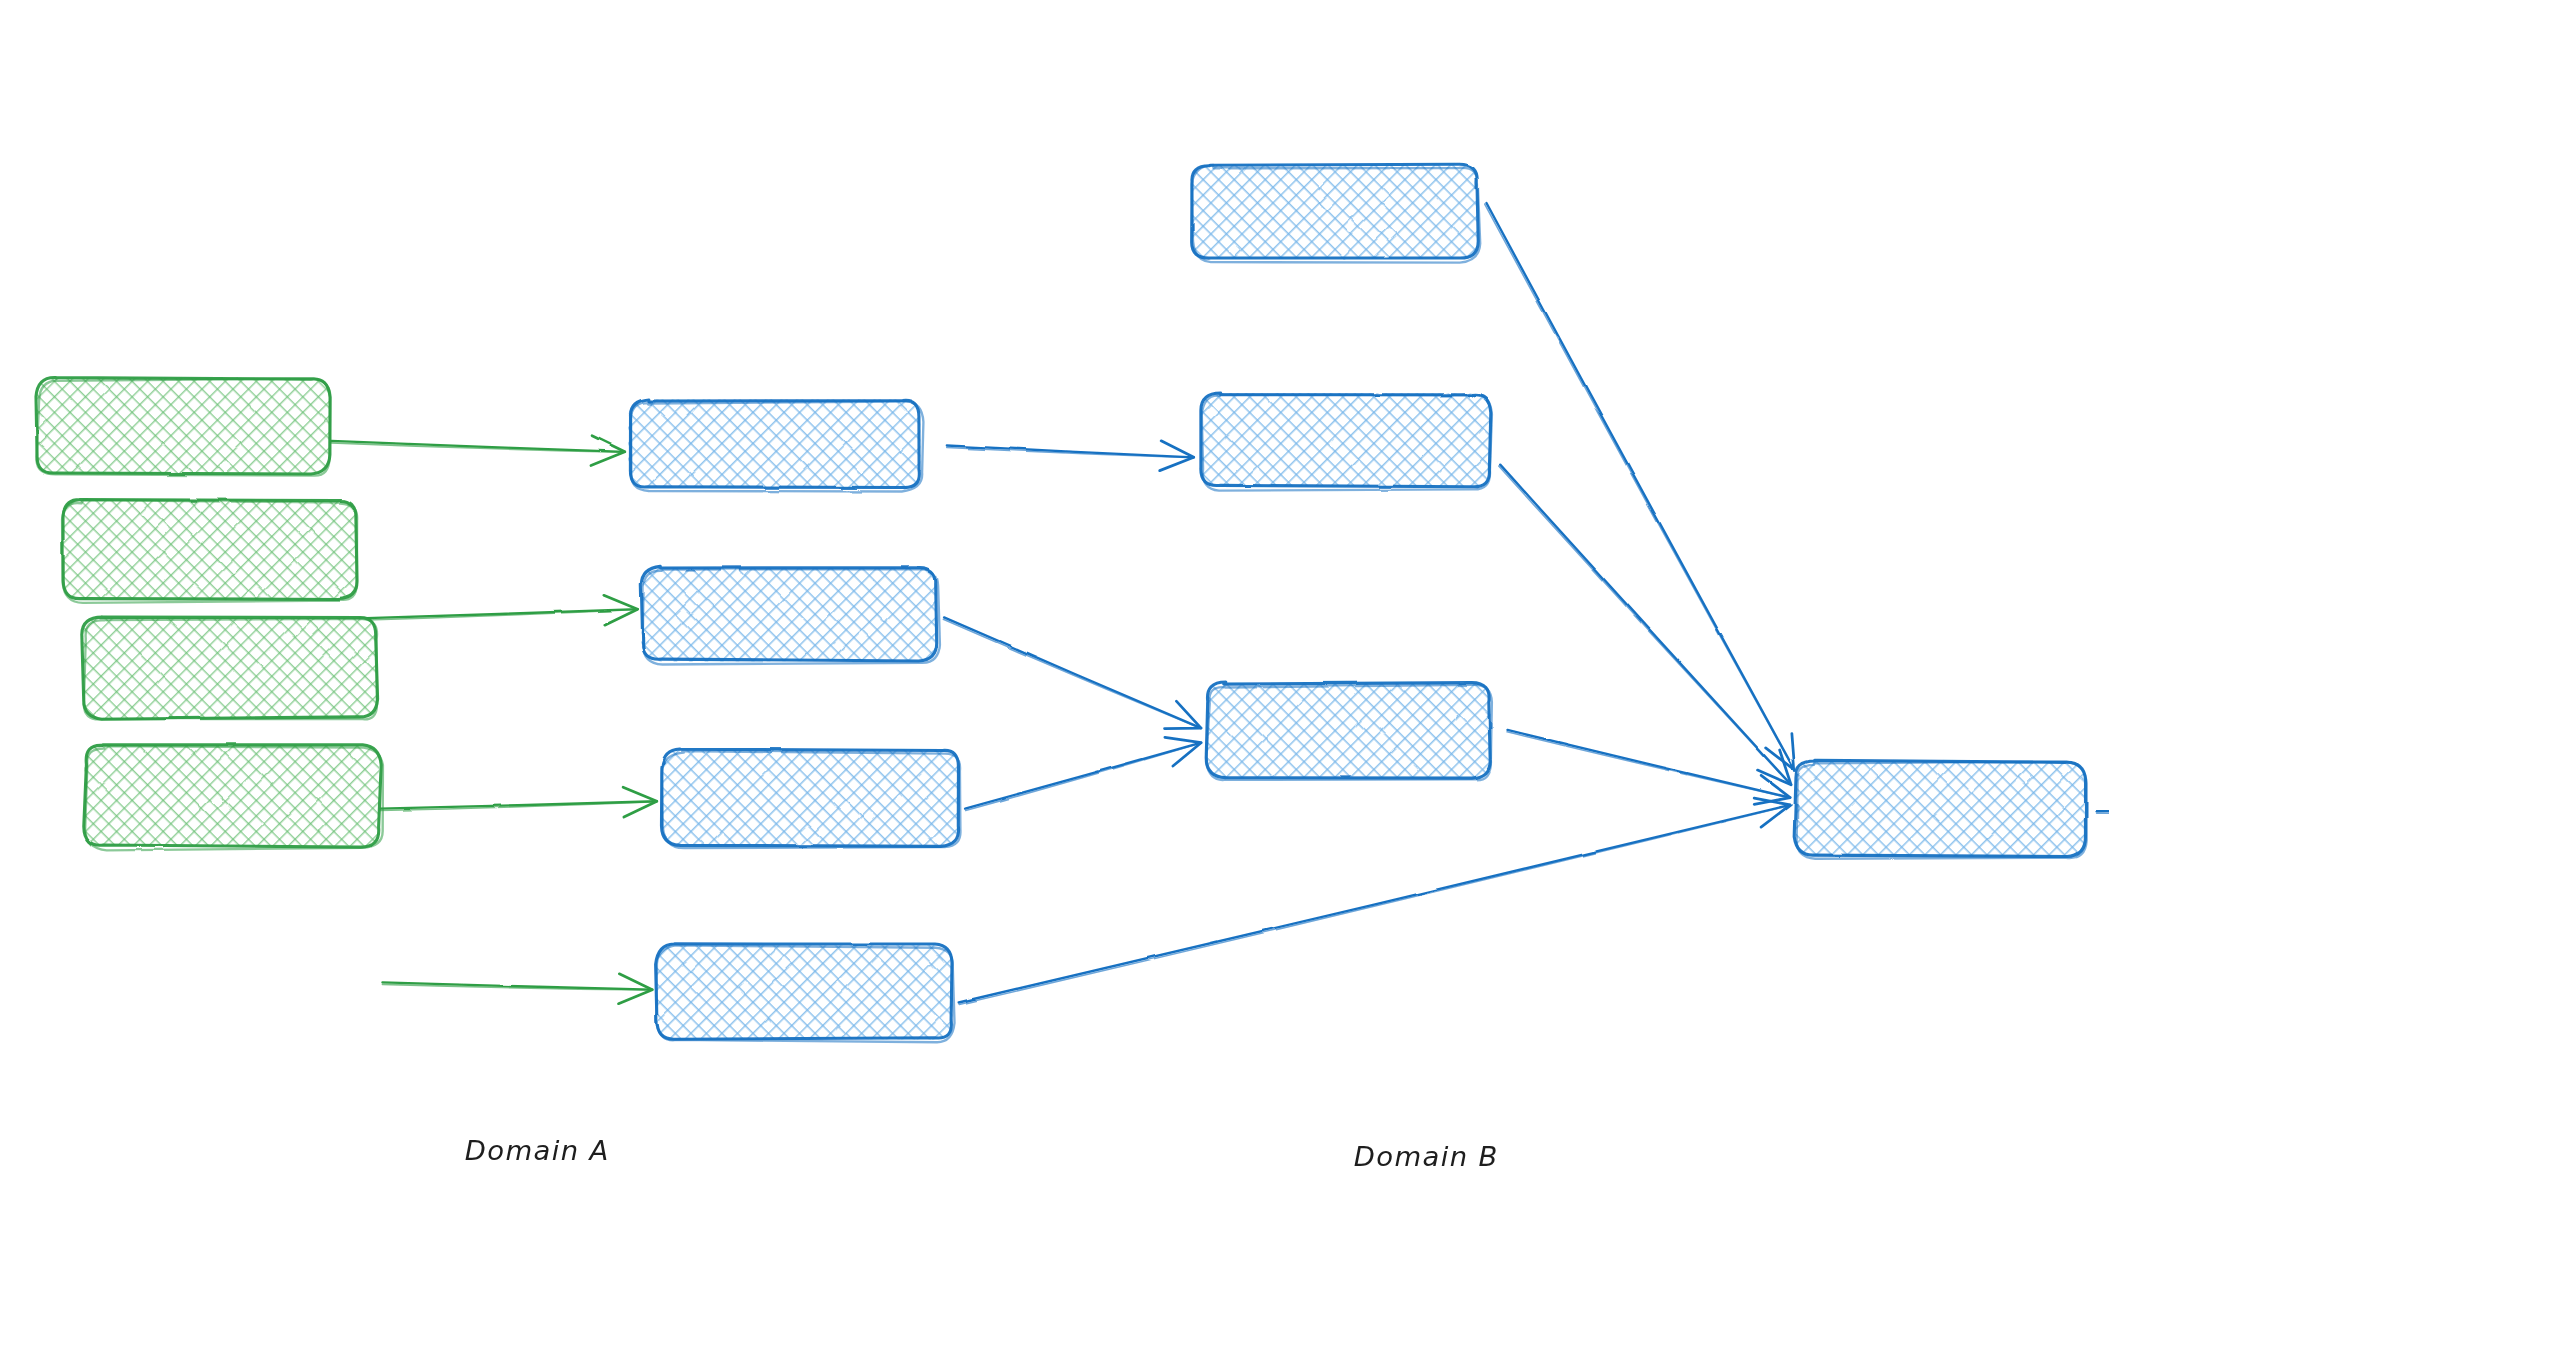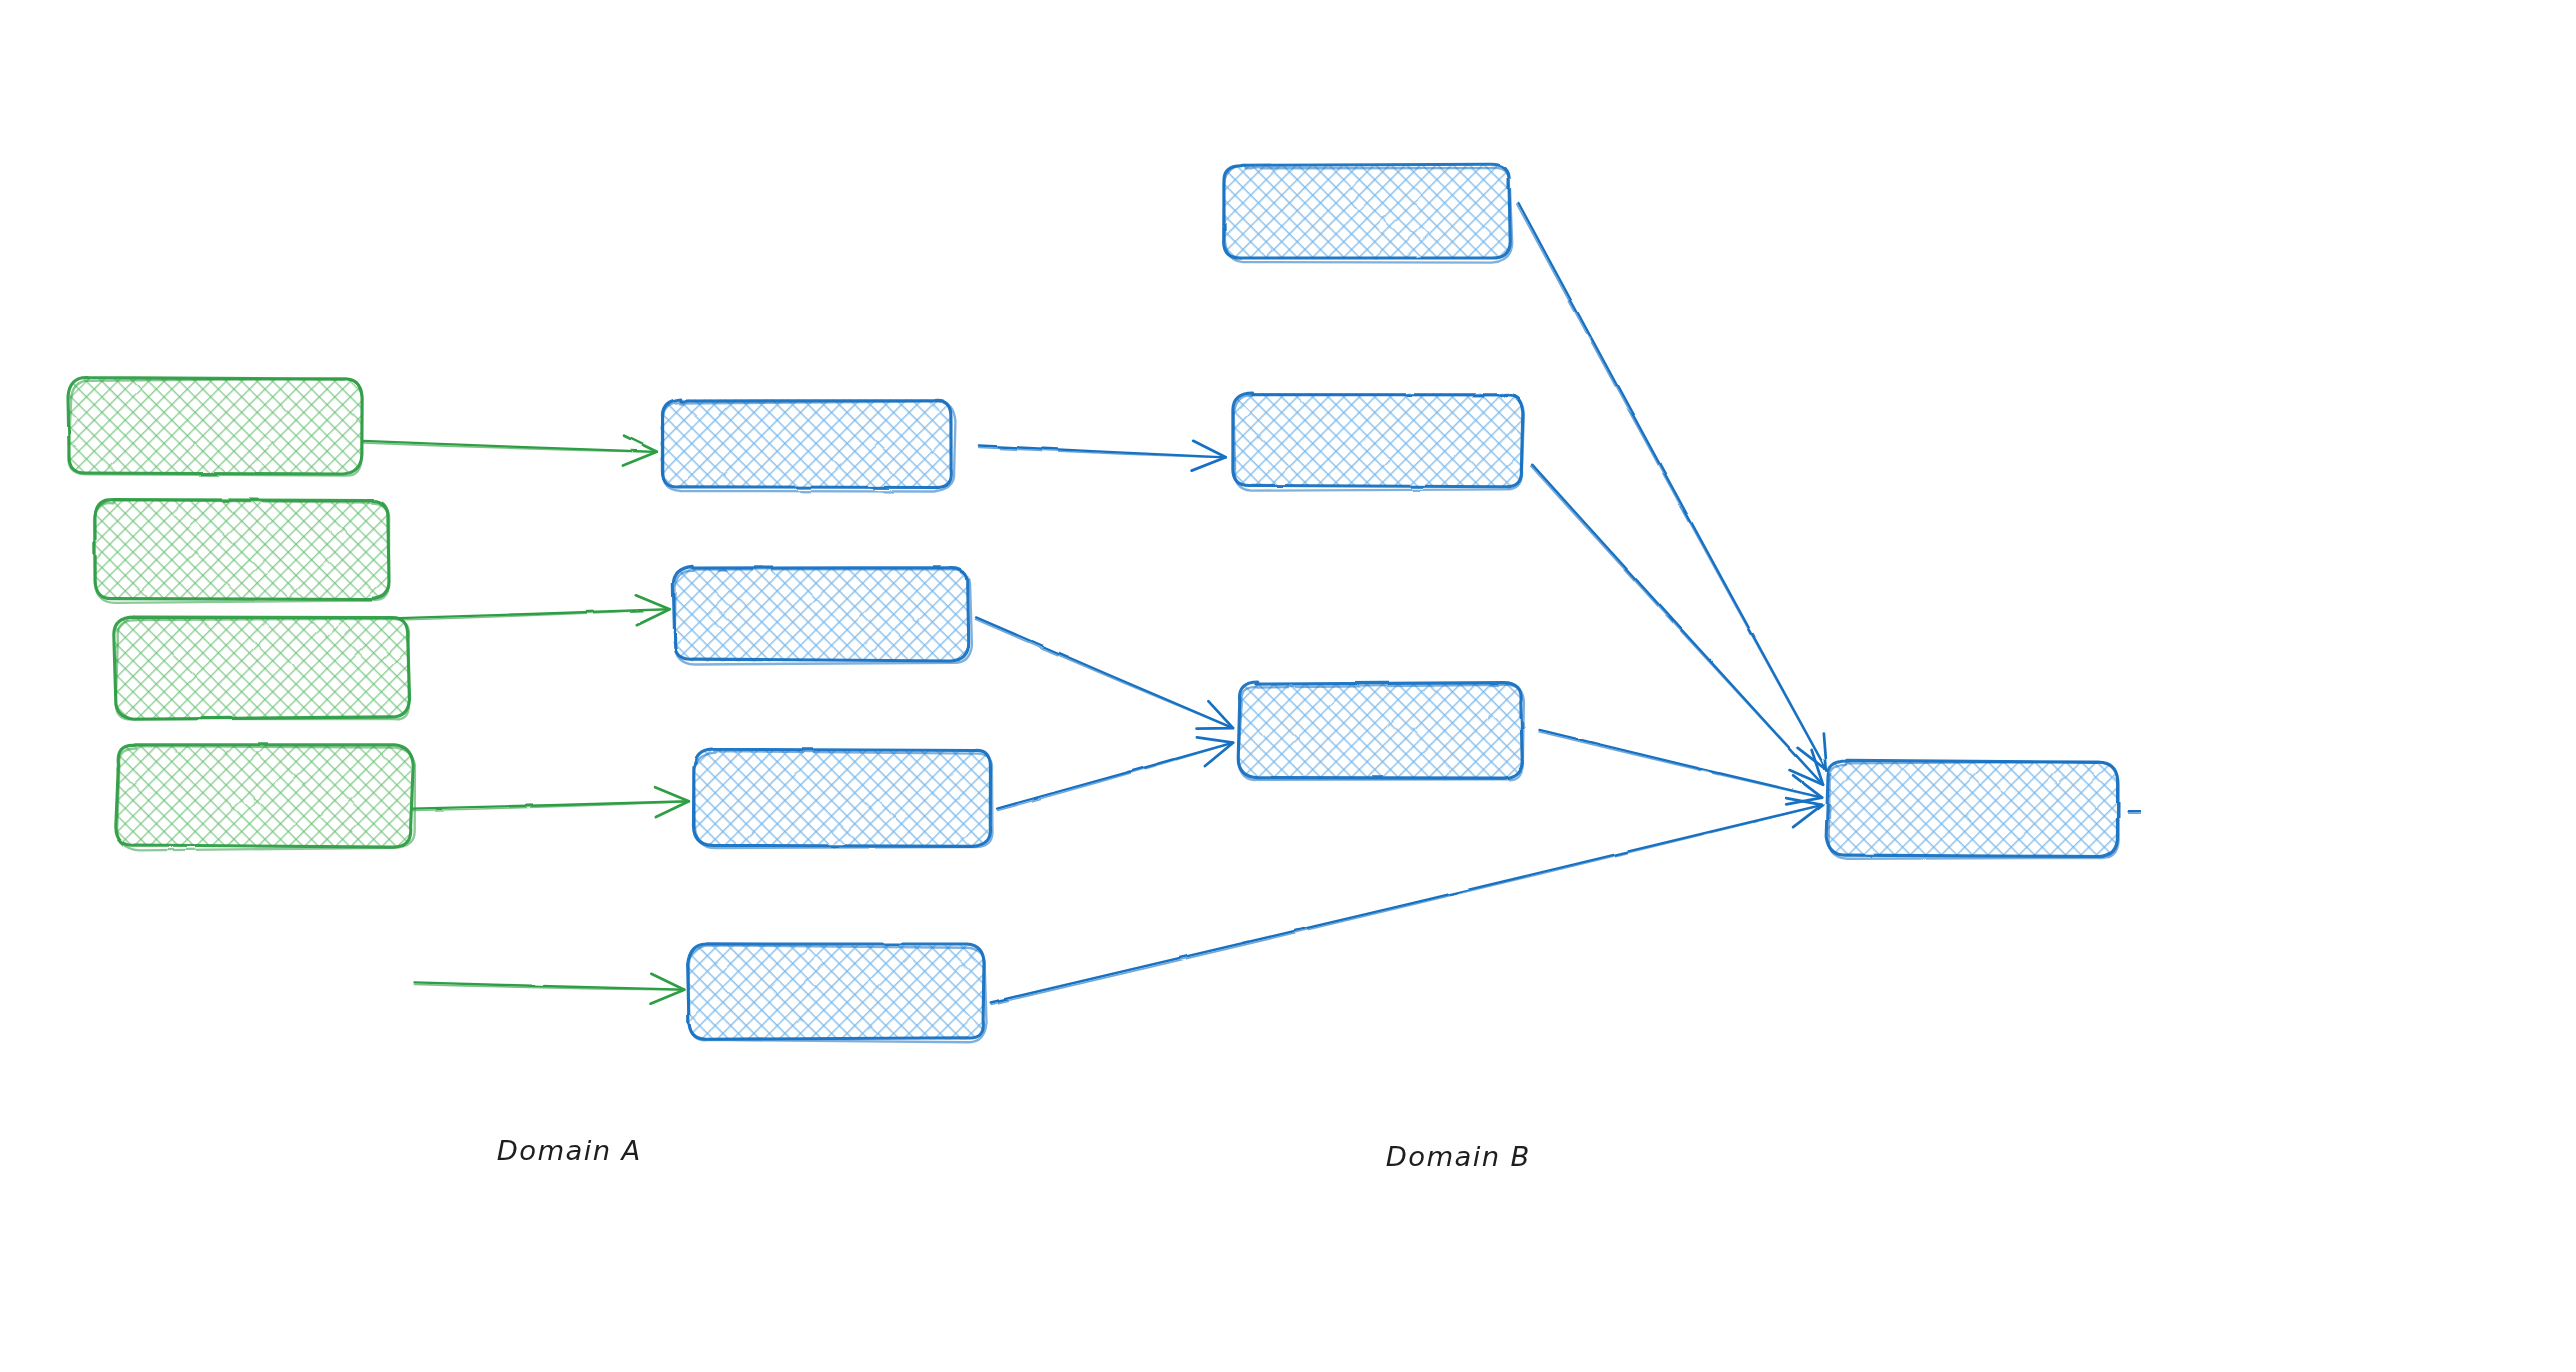--- a/index.html
+++ b/index.html
@@ -10,21 +10,20 @@
   }
   body {
     font-family: "DejaVu Sans", sans-serif;
   }
   #canvas-wrap {
     position: relative;
     width: 2109px;
     height: 1372px;
     background: #ffffff;
     overflow: hidden;
-    margin-left: 32px;
   }
   #diagram-svg {
     position: absolute;
     left: 0;
     top: 0;
     width: 2576px;
     height: 1372px;
     display: block;
   }
   .domain-label {

